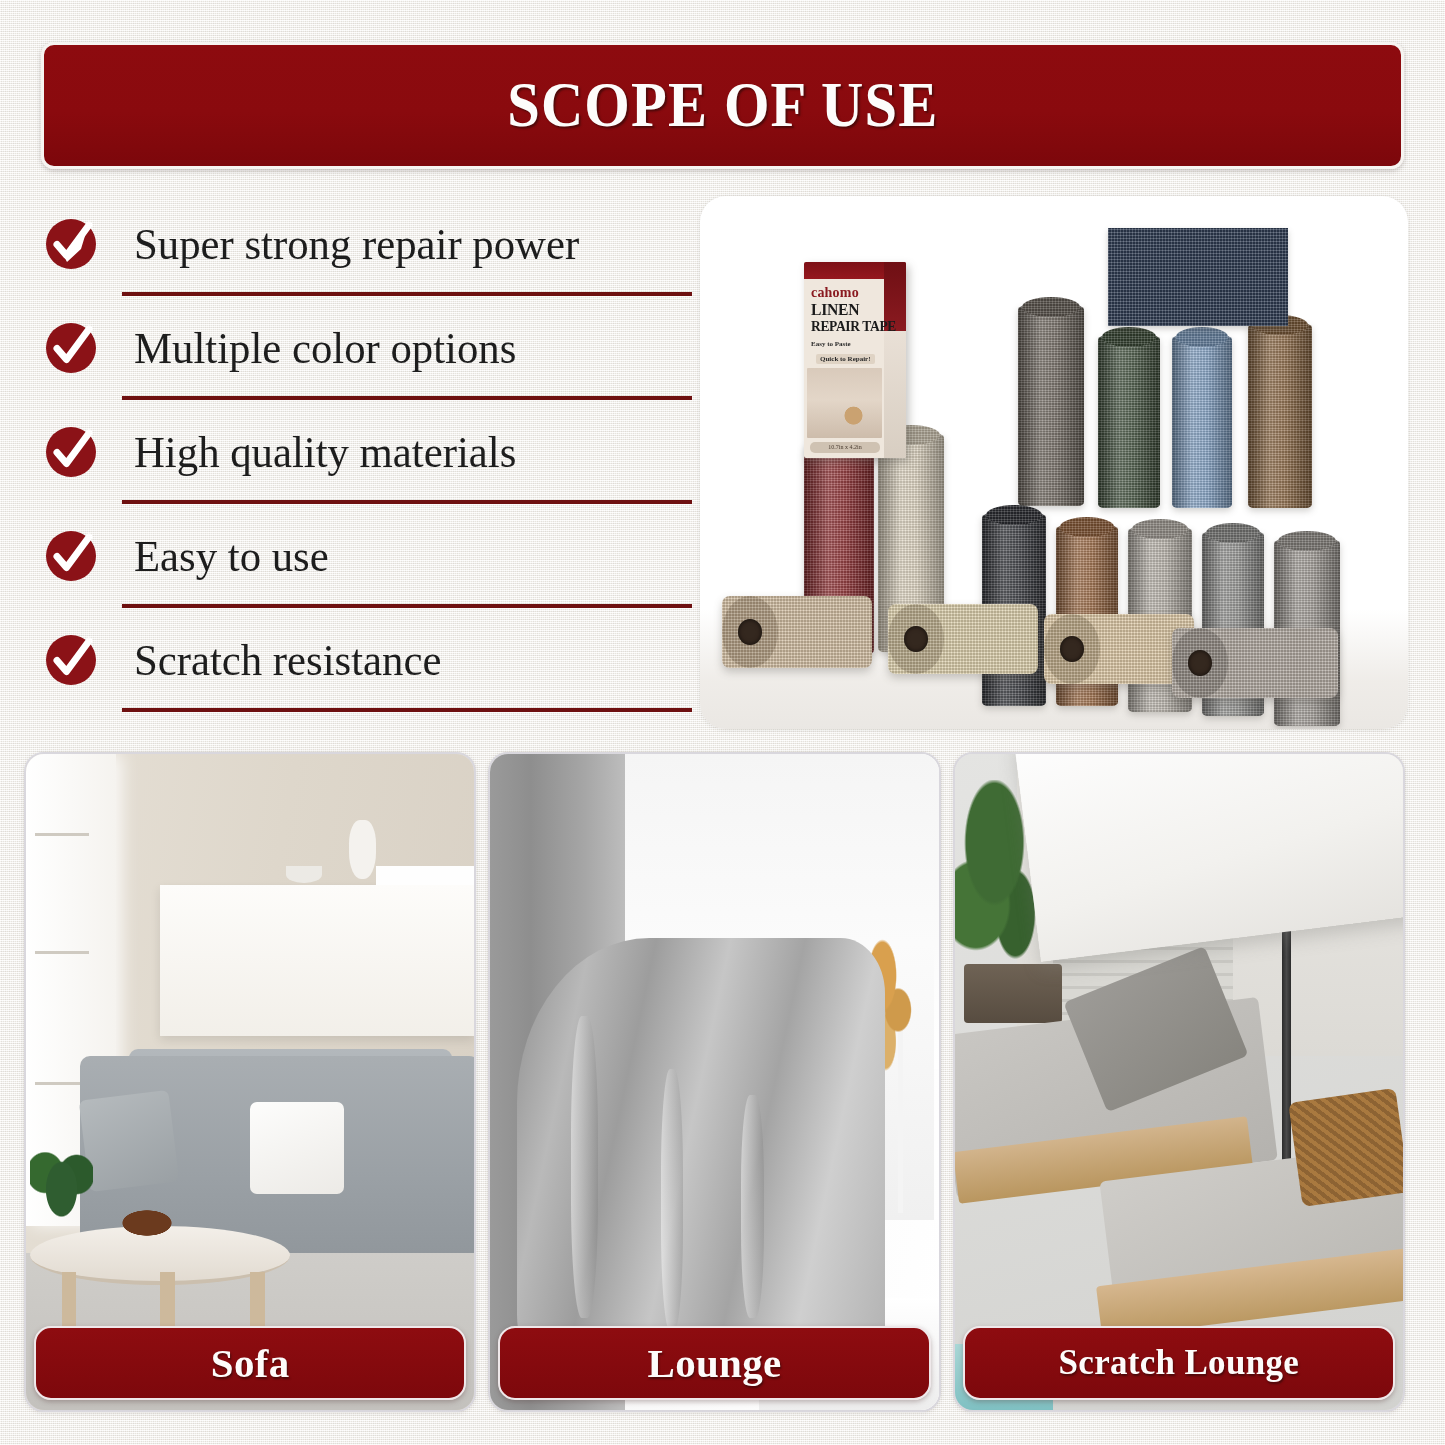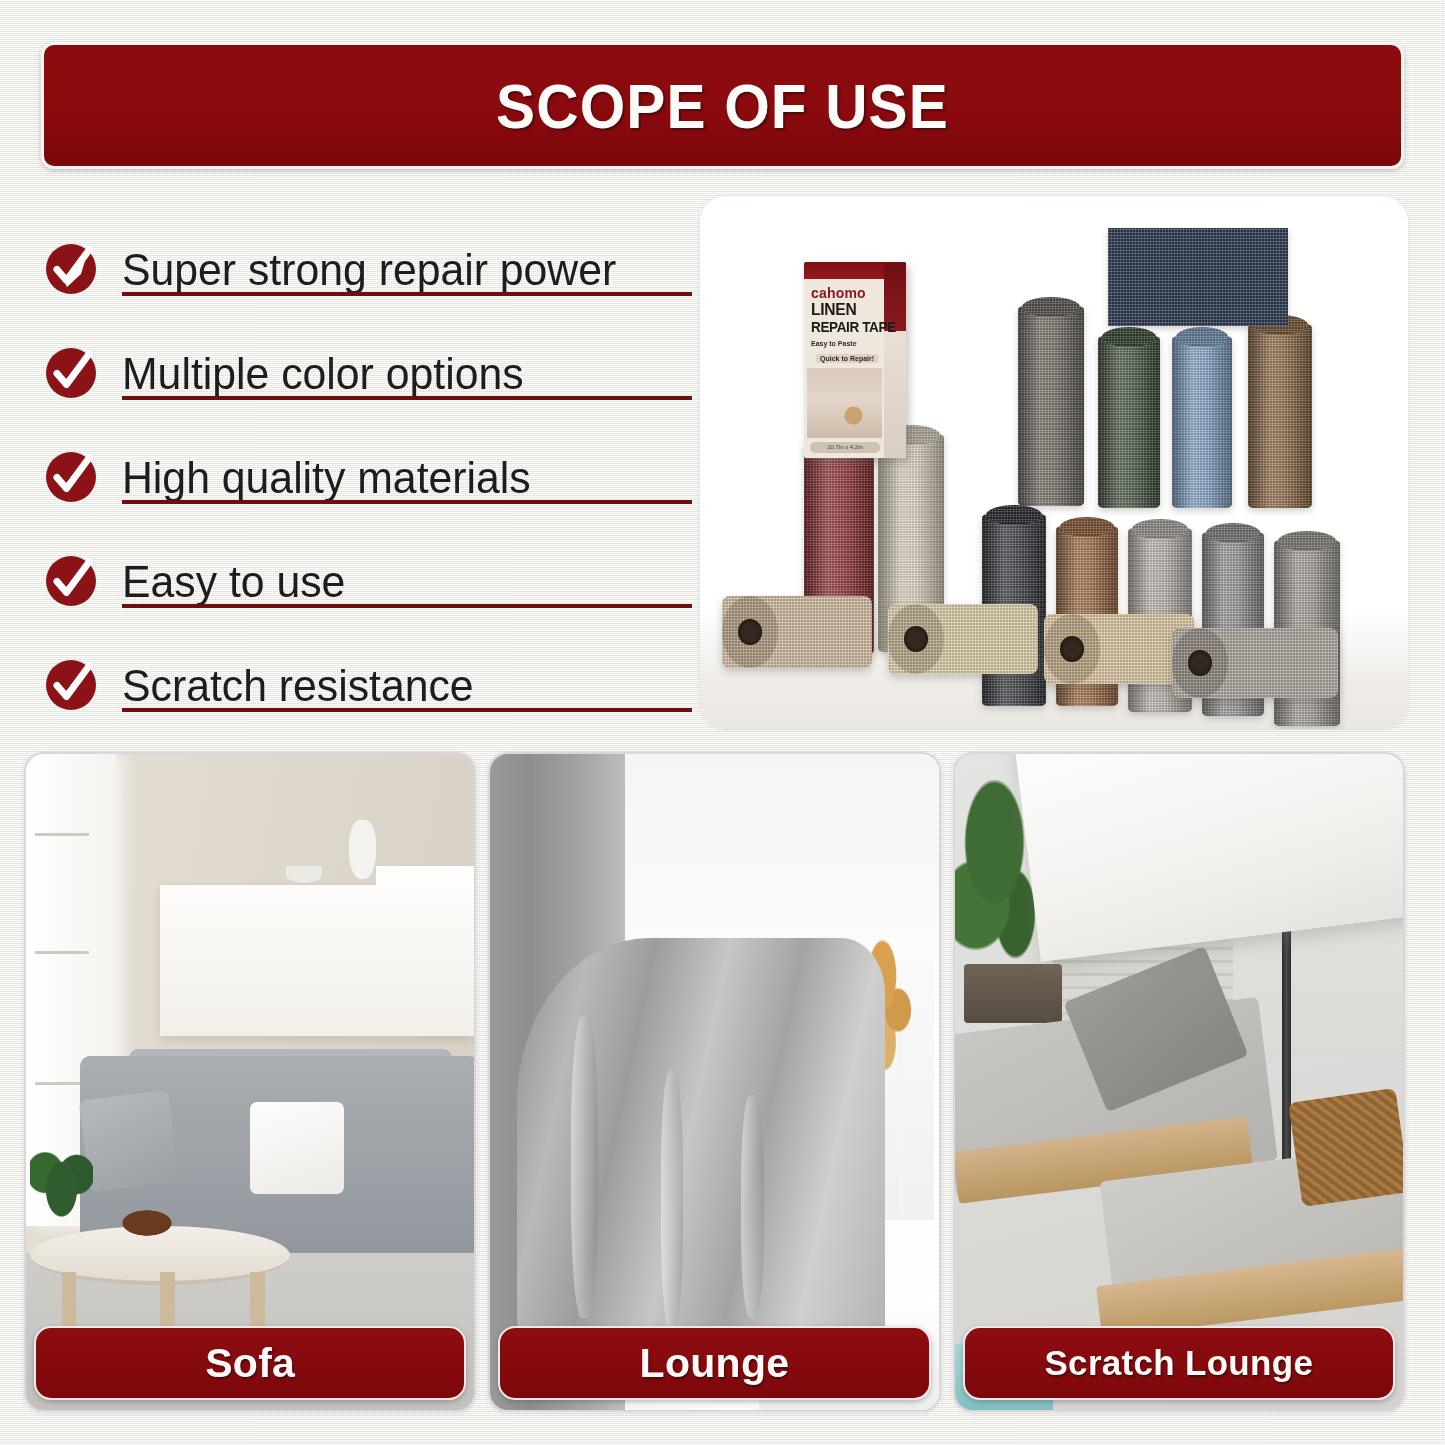--- a/index.html
+++ b/index.html
@@ -15,21 +15,21 @@
   
   .linen-bg {
     position: absolute; inset: 0;
     background-color: #f2f0ec;
     background-image:
       repeating-linear-gradient(0deg, rgba(255,255,255,.75) 0 1px, rgba(205,200,192,.30) 1px 2px, rgba(255,255,255,.65) 2px 3px, rgba(214,209,201,.22) 3px 4px),
       repeating-linear-gradient(90deg, rgba(255,255,255,.75) 0 1px, rgba(205,200,192,.30) 1px 2px, rgba(255,255,255,.65) 2px 3px, rgba(214,209,201,.22) 3px 4px);
     z-index: 0;
   }
 
-  .page { position: relative; z-index: 1; width: 1324px; height: 1445px; }
+  .page { position: relative; z-index: 1; width: 1324px; height: 1445px; font-family: Liberation Serif, serif; }
 
   
   .banner {
     position: absolute; left: 41px; top: 42px;
     width: 1363px; height: 127px;
     background: linear-gradient(180deg, #8d0b0f 0%, #8a0a0e 55%, #7c070b 100%);
     border-radius: 13px;
     border: 3px solid #f6f4f1;
     box-shadow: 0 2px 5px rgba(120,110,105,.35);
     display: flex; align-items: center; justify-content: center;
@@ -43,22 +43,23 @@
     text-shadow: 2px 2px 2px rgba(60,10,10,.75);
   }
 
   
   .features {
     position: absolute; left: 44px; top: 192px;
     width: 640px; height: 540px;
   }
   .feature-row {
     height: 104px;
-    display: flex; align-items: flex-end;
+    display: flex; align-items: center;
     position: relative;
+    gap: 12px;
   }
   .check-badge {
     width: 54px; height: 54px; flex: 0 0 54px;
     margin-right: 24px;
     position: relative;
   }
   .check-badge svg { display: block; width: 54px; height: 54px; }
   .feature-label {
     font-size: 45px;
     color: #1d1d1d;

